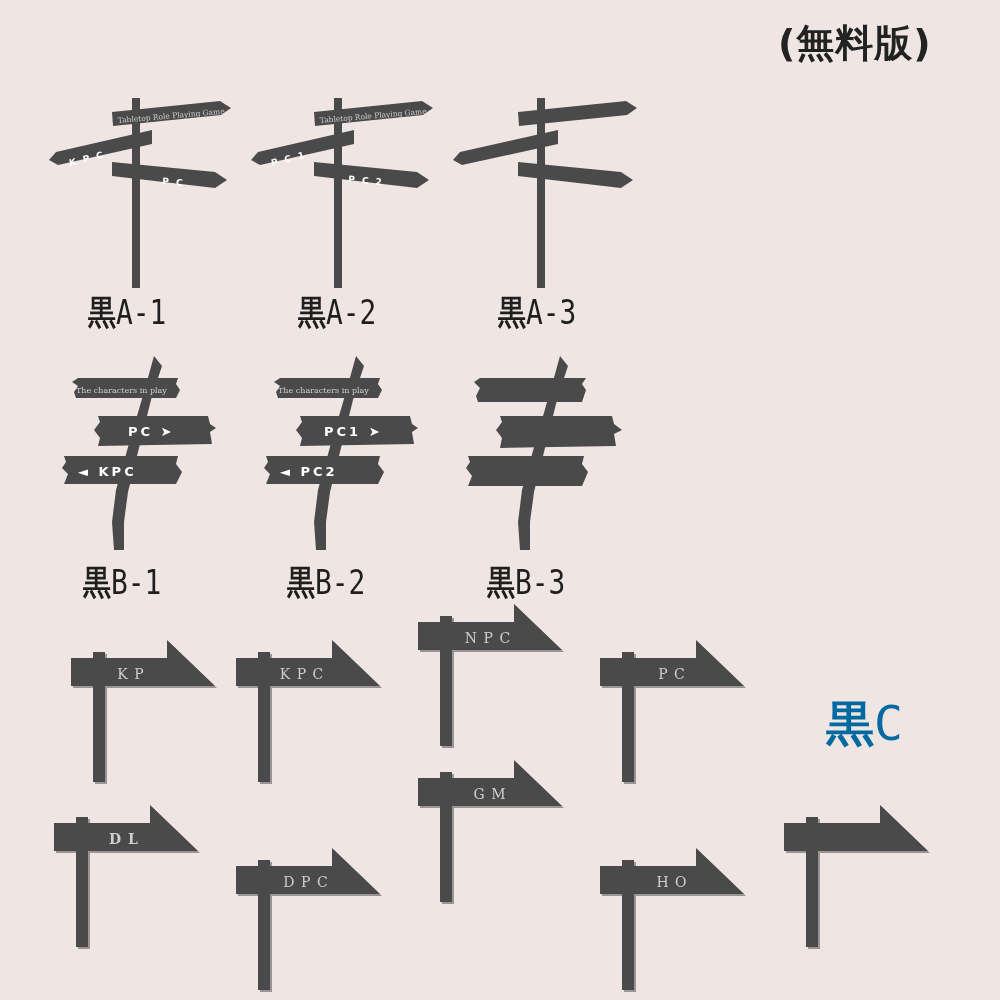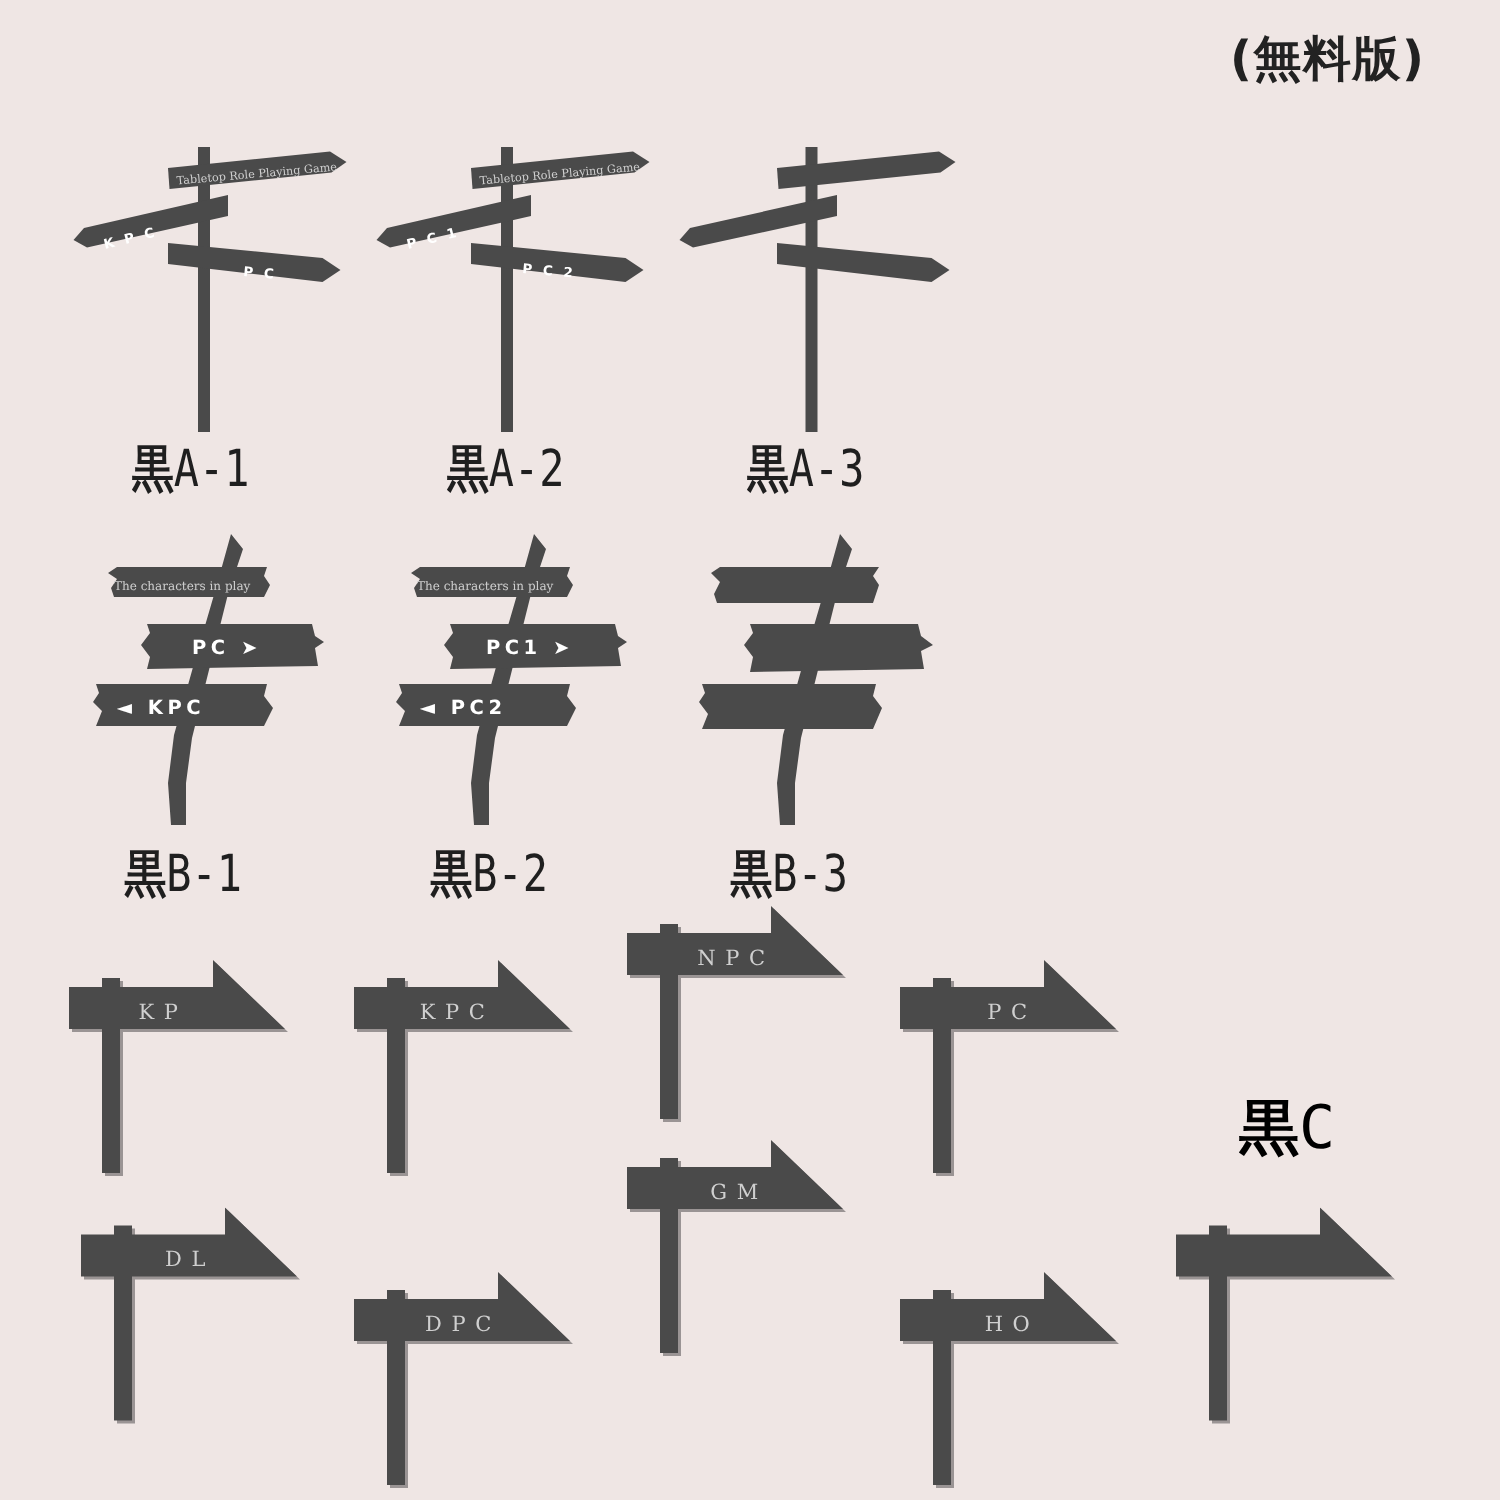--- a/index.html
+++ b/index.html
@@ -3,30 +3,30 @@
 <meta charset="utf-8">
 <style>
   html, body { margin:0; padding:0; }
   body {
     width:1000px; height:1000px; position:relative; overflow:hidden;
     background:#efe6e4;
     font-family:"DejaVu Sans", sans-serif;
   }
   .abs { position:absolute; }
   .badge {
-    left:820px; top:18px; font-size:32px; font-weight:bold; color:#222;
+    left:778px; top:18px; font-size:38px; font-weight:bold; color:#222;
     font-family:"DejaVu Sans", sans-serif; letter-spacing:1px;
   }
   .label {
     font-size:34px; color:#1f1f1f; font-family:"DejaVu Sans Mono", monospace;
     transform:scaleX(0.82); transform-origin:left center; white-space:nowrap;
   }
   .label .kanji { font-family:"DejaVu Sans", sans-serif; font-weight:bold; }
   .labelC {
-    left:826px; top:724px; font-size:40px; color:#000000;
+    left:826px; top:692px; font-size:48px; color:#0369a1;
     font-family:"DejaVu Sans Mono", monospace; white-space:nowrap;
   }
   .labelC .kanji { font-family:"DejaVu Sans", sans-serif; font-weight:bold; }
   svg text.serif { font-family:"DejaVu Serif", serif; }
   svg text.sans { font-family:"DejaVu Sans", sans-serif; font-weight:bold; }
 </style>
 </head>
 <body>
 
 <div class="abs badge">(無料版)</div>
@@ -104,21 +104,21 @@
 <div class="abs" style="left:462px;top:352px;width:170px;height:205px;">
   <svg width="170" height="205" viewBox="0 0 170 205">
     <path d="M98,4 L106,14 L96,44 L84,92 L72,140 L68,170 L68,198 L58,198 L56,170 L60,138 L74,88 L88,40 Z" fill="#4a4a4a"></path>
     <path d="M18,26 L124,26 L120,32 L124,38 L120,50 L16,50 L14,44 L18,36 L12,30 Z" fill="#4a4a4a"></path>
     <path d="M38,64 L150,64 L152,72 L160,78 L152,82 L154,94 L38,96 L40,86 L34,78 L40,70 Z" fill="#4a4a4a"></path>
     <path d="M6,104 L122,104 L120,112 L126,120 L120,134 L6,134 L10,124 L4,116 L8,110 Z" fill="#4a4a4a"></path>
   </svg>
 </div>
 <div class="abs label" style="left:487px;top:560px;"><span class="kanji">黒</span><span>B-3</span></div>
 
-<div class="abs" style="left:44px;top:640px;width:150px;height:150px;">
+<div class="abs" style="left:69px;top:640px;width:150px;height:150px;">
   <svg width="150" height="150" viewBox="0 0 150 150">
     <g transform="translate(2,2)" fill="#9a9494">
         <rect x="24" y="12" width="12" height="130"></rect>
         <polygon points="2,18 98,18 98,0 146,46 2,46"></polygon>
       </g>
     <rect x="24" y="12" width="12" height="130" fill="#4a4a4a"></rect>
     <polygon points="2,18 98,18 98,0 146,46 2,46" fill="#4a4a4a"></polygon>
     <text class="serif" x="62" y="39" font-size="14" fill="#cfcfcf" letter-spacing="1" text-anchor="middle">K P</text>
   </svg>
 </div>
@@ -151,21 +151,21 @@
         <polygon points="2,18 98,18 98,0 146,46 2,46"></polygon>
       </g>
     <rect x="24" y="12" width="12" height="130" fill="#4a4a4a"></rect>
     <polygon points="2,18 98,18 98,0 146,46 2,46" fill="#4a4a4a"></polygon>
     <text class="serif" x="74" y="39" font-size="14" fill="#cfcfcf" letter-spacing="1" text-anchor="middle">P C</text>
   </svg>
 </div>
 
 <div class="abs labelC"><span class="kanji">黒</span><span>C</span></div>
 
-<div class="abs" style="left:52px;top:805px;width:150px;height:150px;">
+<div class="abs" style="left:52px;top:805px;width:150px;height:150px;font-weight:bold;">
   <svg width="150" height="150" viewBox="0 0 150 150">
     <g transform="translate(2,2)" fill="#9a9494">
         <rect x="24" y="12" width="12" height="130"></rect>
         <polygon points="2,18 98,18 98,0 146,46 2,46"></polygon>
       </g>
     <rect x="24" y="12" width="12" height="130" fill="#4a4a4a"></rect>
     <polygon points="2,18 98,18 98,0 146,46 2,46" fill="#4a4a4a"></polygon>
     <text class="serif" x="72" y="39" font-size="14" fill="#cfcfcf" letter-spacing="1" text-anchor="middle">D L</text>
   </svg>
 </div>

